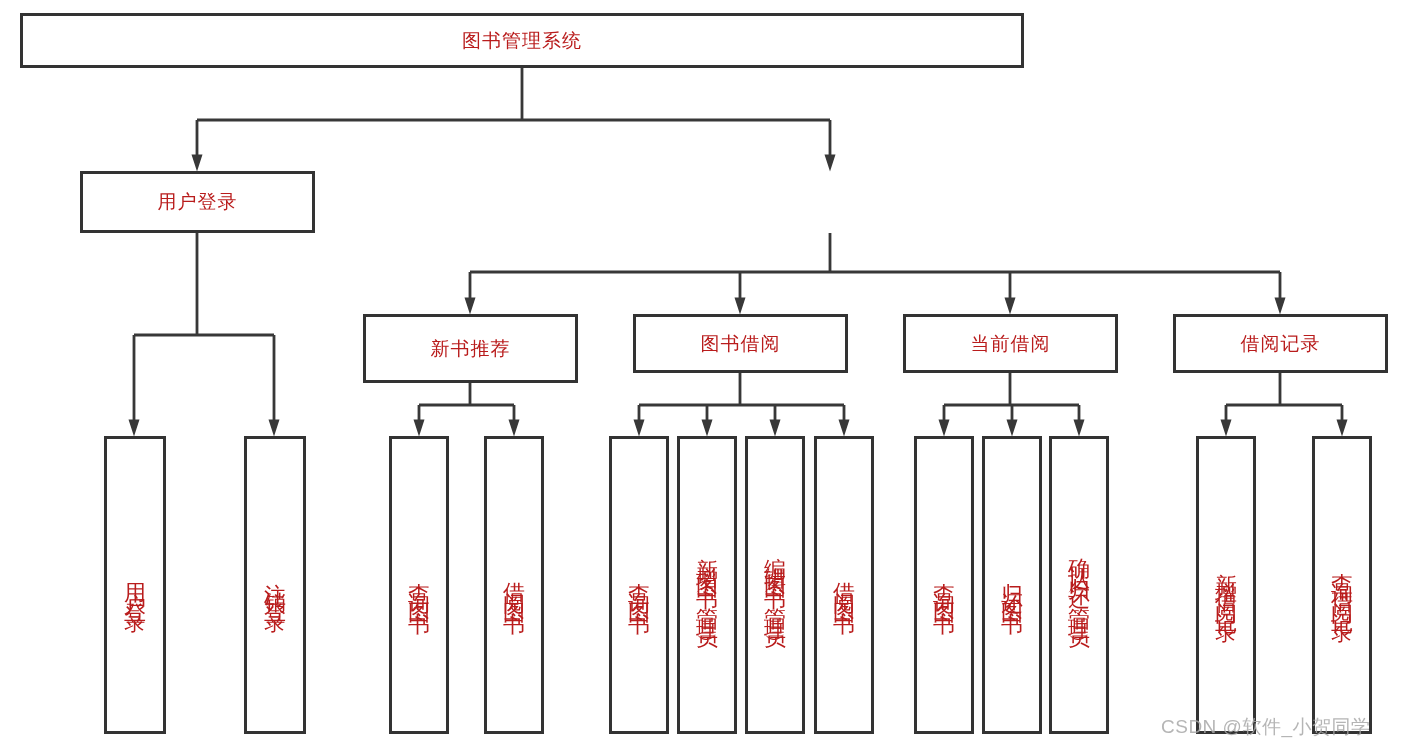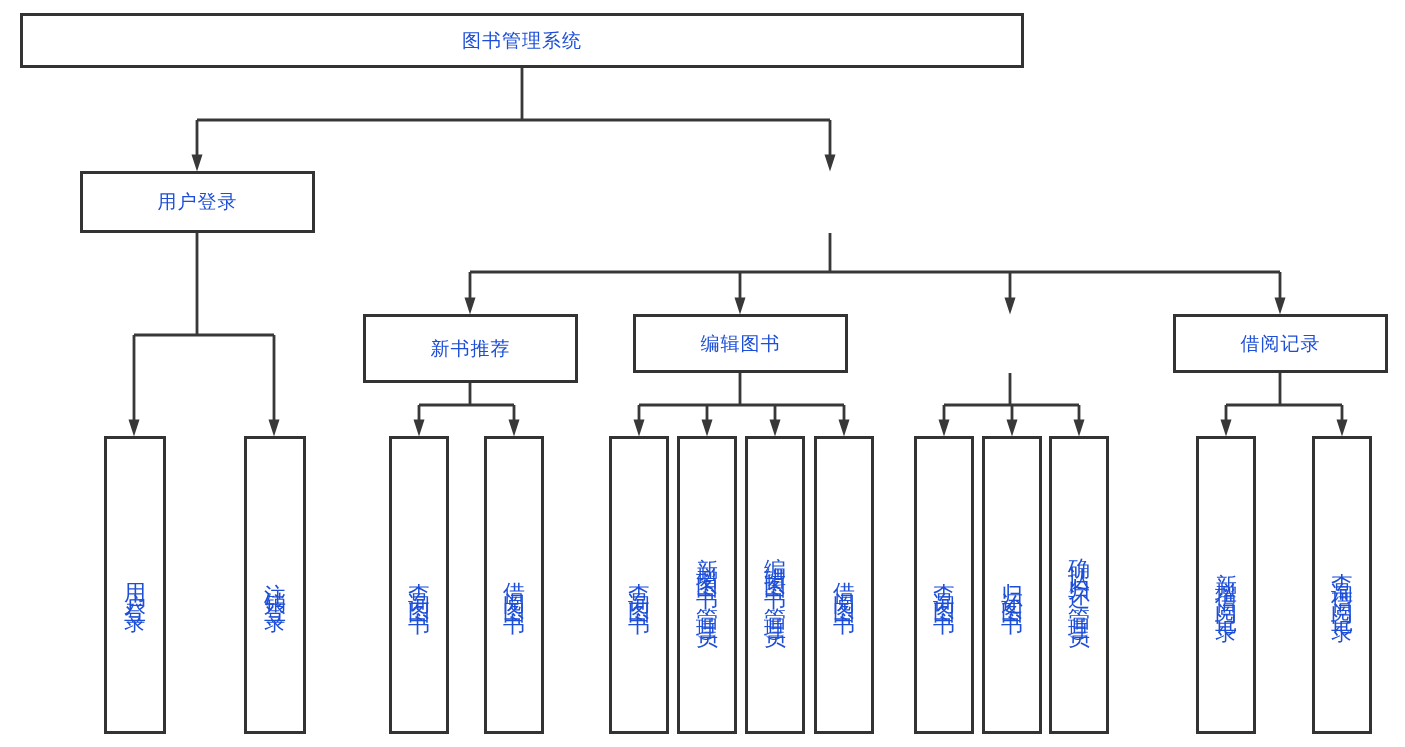--- a/index.html
+++ b/index.html
@@ -3,21 +3,21 @@
 <meta charset="utf-8">
 <style>
   html,body{margin:0;padding:0;background:#ffffff;}
   .canvas{
     position:relative;width:1405px;height:747px;background:#ffffff;
     font-family:"Liberation Sans","DejaVu Sans",sans-serif;overflow:hidden;
   }
   .wires{position:absolute;left:0;top:0;width:1405px;height:747px;}
   .node{
     position:absolute;box-sizing:border-box;background:#ffffff;
-    border:3px solid #333333;color:#1d4ed8;
+    border:3px solid #333333;color:#b91c1c;
     display:flex;align-items:center;justify-content:center;text-align:center;
     z-index:2;
   }
   .hnode{font-size:19px;letter-spacing:1px;}
   .leaf{font-size:22px;}
   .leaf .vtext{writing-mode:vertical-rl;letter-spacing:10px;line-height:1;}
   .watermark{
     position:absolute;left:1161px;top:714px;z-index:5;
     font-size:19px;color:rgba(168,168,168,0.85);letter-spacing:0.5px;white-space:nowrap;
   }
@@ -68,21 +68,22 @@
          M1073.5 419.5 L1084.5 419.5 L1079 436.5 Z
          M1220.5 419.5 L1231.5 419.5 L1226 436.5 Z
          M1336.5 419.5 L1347.5 419.5 L1342 436.5 Z"></path>
   </svg>
 
   <div class="node hnode" style="left:20px;top:13px;width:1004px;height:55px">图书管理系统</div>
 
   <div class="node hnode" style="left:80px;top:171px;width:235px;height:62px">用户登录</div>
 
   <div class="node hnode" style="left:363px;top:314px;width:215px;height:69px">新书推荐</div>
-  <div class="node hnode" style="left:633px;top:314px;width:215px;height:59px">编辑图书</div>
+  <div class="node hnode" style="left:633px;top:314px;width:215px;height:59px">图书借阅</div>
+  <div class="node hnode" style="left:903px;top:314px;width:215px;height:59px">当前借阅</div>
   <div class="node hnode" style="left:1173px;top:314px;width:215px;height:59px">借阅记录</div>
 
   <div class="node leaf" style="left:104px;top:436px;width:62px;height:298px">
     <span class="vtext">用户登录</span>
   </div>
   <div class="node leaf" style="left:244px;top:436px;width:62px;height:298px">
     <span class="vtext">注销登录</span>
   </div>
 
   <div class="node leaf" style="left:389px;top:436px;width:60px;height:298px">
@@ -115,14 +116,15 @@
     <span class="vtext">确认归还（管理员）</span>
   </div>
 
   <div class="node leaf" style="left:1196px;top:436px;width:60px;height:298px">
     <span class="vtext">新增借阅记录</span>
   </div>
   <div class="node leaf" style="left:1312px;top:436px;width:60px;height:298px">
     <span class="vtext">查询借阅记录</span>
   </div>
 
+  <div class="watermark">CSDN @软件_小贺同学</div>
 
 </div>
 
 </body></html>

